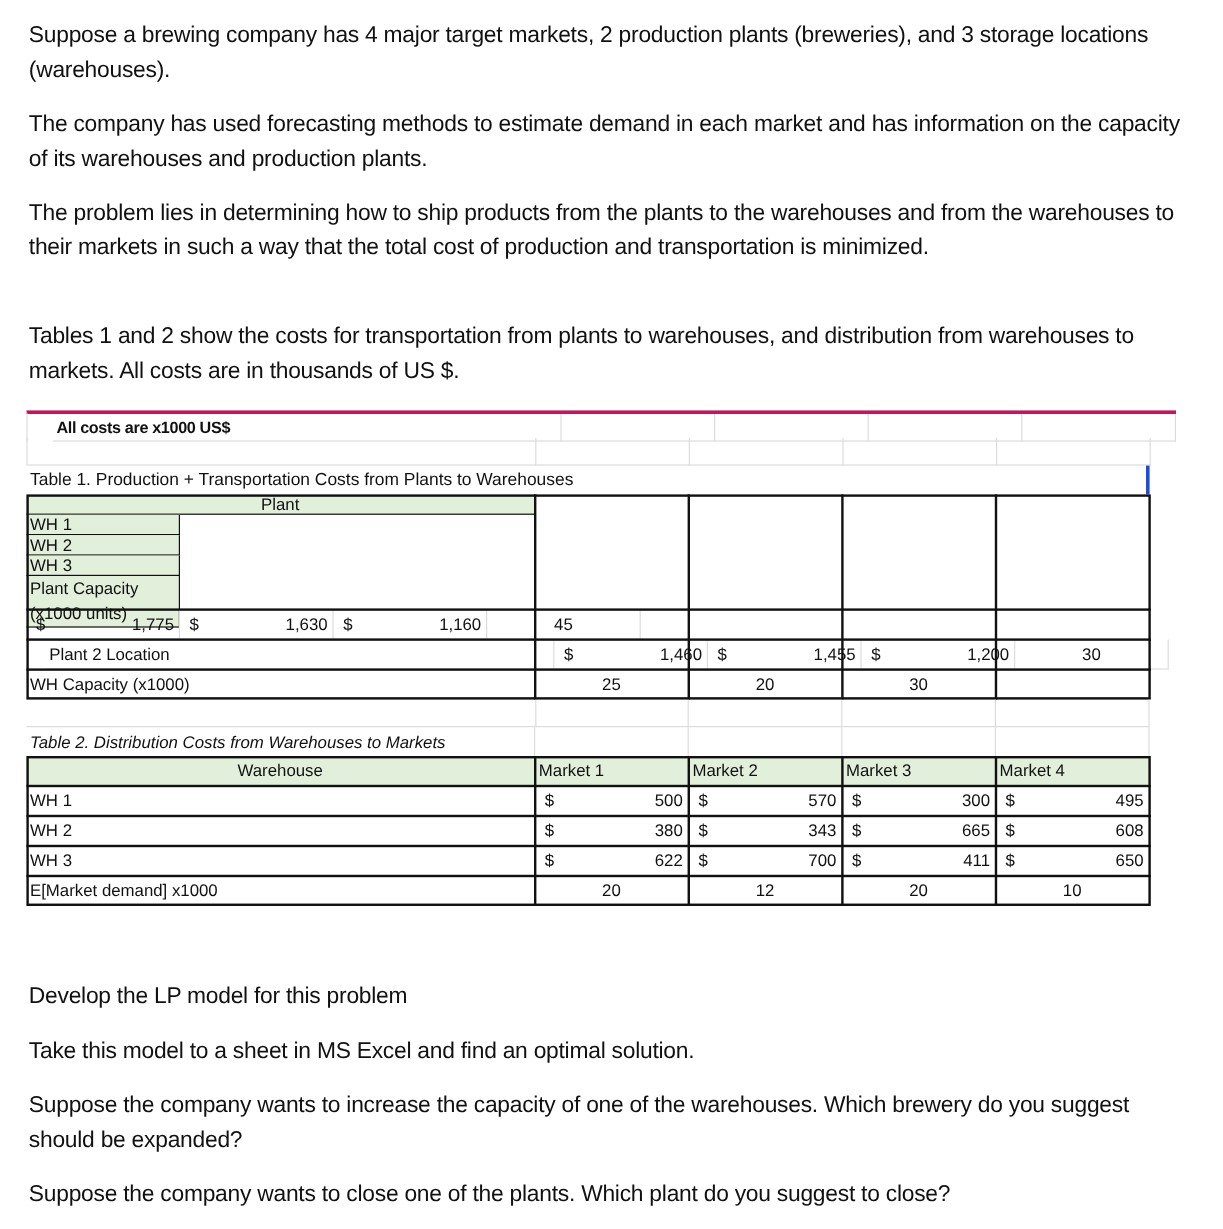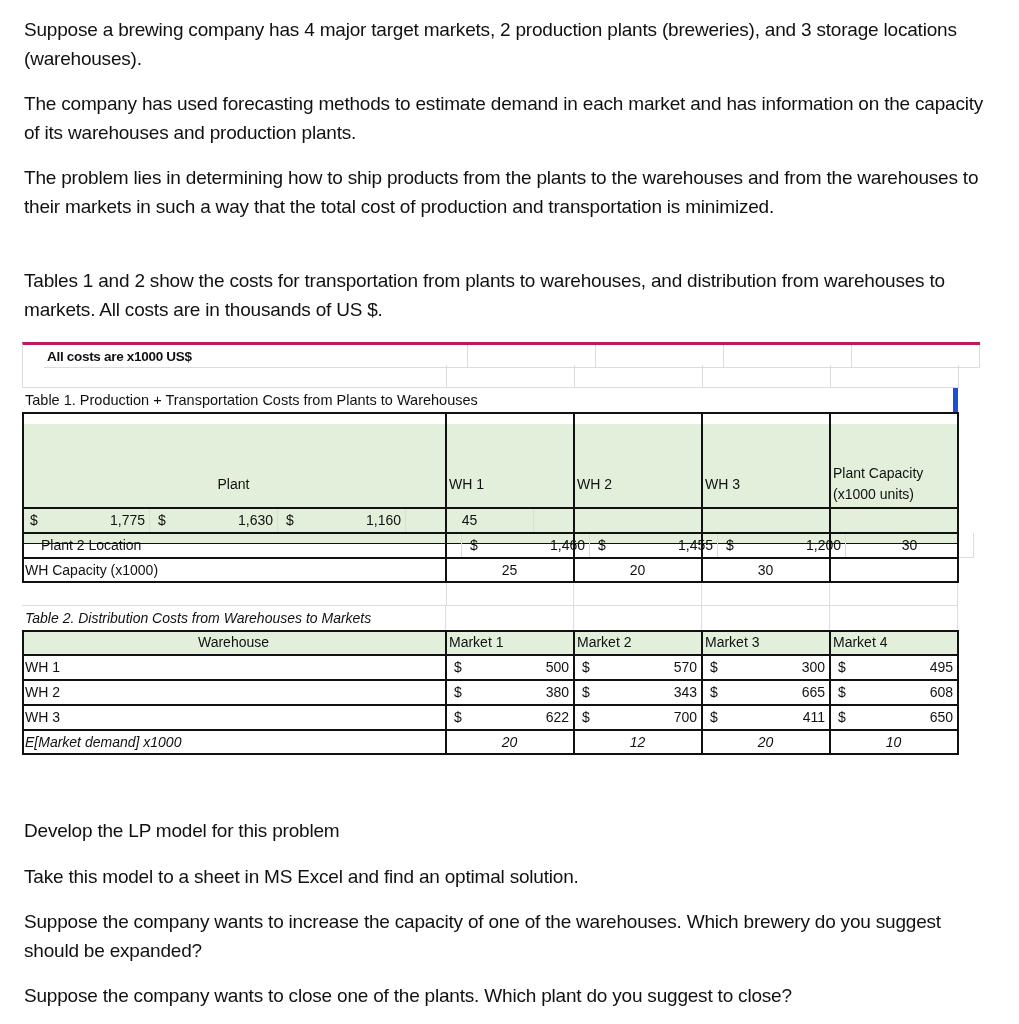--- a/index.html
+++ b/index.html
@@ -54,26 +54,26 @@
 
   <div class="row" style="top:23px; height:23px; border-left:1px solid #dcdcdc;">
     <div class="cell c0"></div>
     <div class="cell c1"></div>
     <div class="cell c2"></div>
     <div class="cell c3"></div>
     <div class="cell c4"></div>
   </div>
 
   <div class="row" style="top:46px; height:24px;">
-    <div class="cell" style="width:936px; border-right:5px solid #1d4ed8; border-bottom:none; position:relative;">
+    <div class="cell" style="width:936px; border-right:3px solid #1d4ed8; border-bottom:none; position:relative;">
       <span class="title-span">Table 1. Production + Transportation Costs from Plants to Warehouses</span>
     </div>
   </div>
 
-  <div class="row" style="top:82px; height:120px;">
+  <div class="row" style="top:70px; height:97px;flex-direction:column;">
     <div class="cell c0 hdr center" style="border-color:#111;">Plant</div>
     <div class="cell c1 hdr" style="border-color:#111;">WH 1</div>
     <div class="cell c2 hdr" style="border-color:#111;">WH 2</div>
     <div class="cell c3 hdr" style="border-color:#111;">WH 3</div>
     <div class="cell c4 hdr" style="border-color:#111; flex-direction:column; align-items:flex-start; justify-content:center; line-height:21px;">
       <span>Plant Capacity</span>
       <span>(x1000 units)</span>
     </div>
   </div>
 
@@ -199,21 +199,21 @@
       </div>
     <div class="cell c3 money">
         <span>$</span>
         <span>411</span>
       </div>
     <div class="cell c4 money">
         <span>$</span>
         <span>650</span>
       </div>
   </div>
-  <div class="row" style="top:388px; height:24px;font-style:italic;">
+  <div class="row" style="top:388px; height:24px;">
     <div class="cell c0">E[Market demand] x1000</div>
     <div class="cell c1 center">20</div>
     <div class="cell c2 center">12</div>
     <div class="cell c3 center">20</div>
     <div class="cell c4 center">10</div>
   </div>
 
   <div class="table-frame" style="left:0; top:288px; width:937px; height:125px;"></div>
   <div class="hline" style="left:0; top:312px; width:937px;"></div>
   <div class="hline" style="left:0; top:337px; width:937px;"></div>

